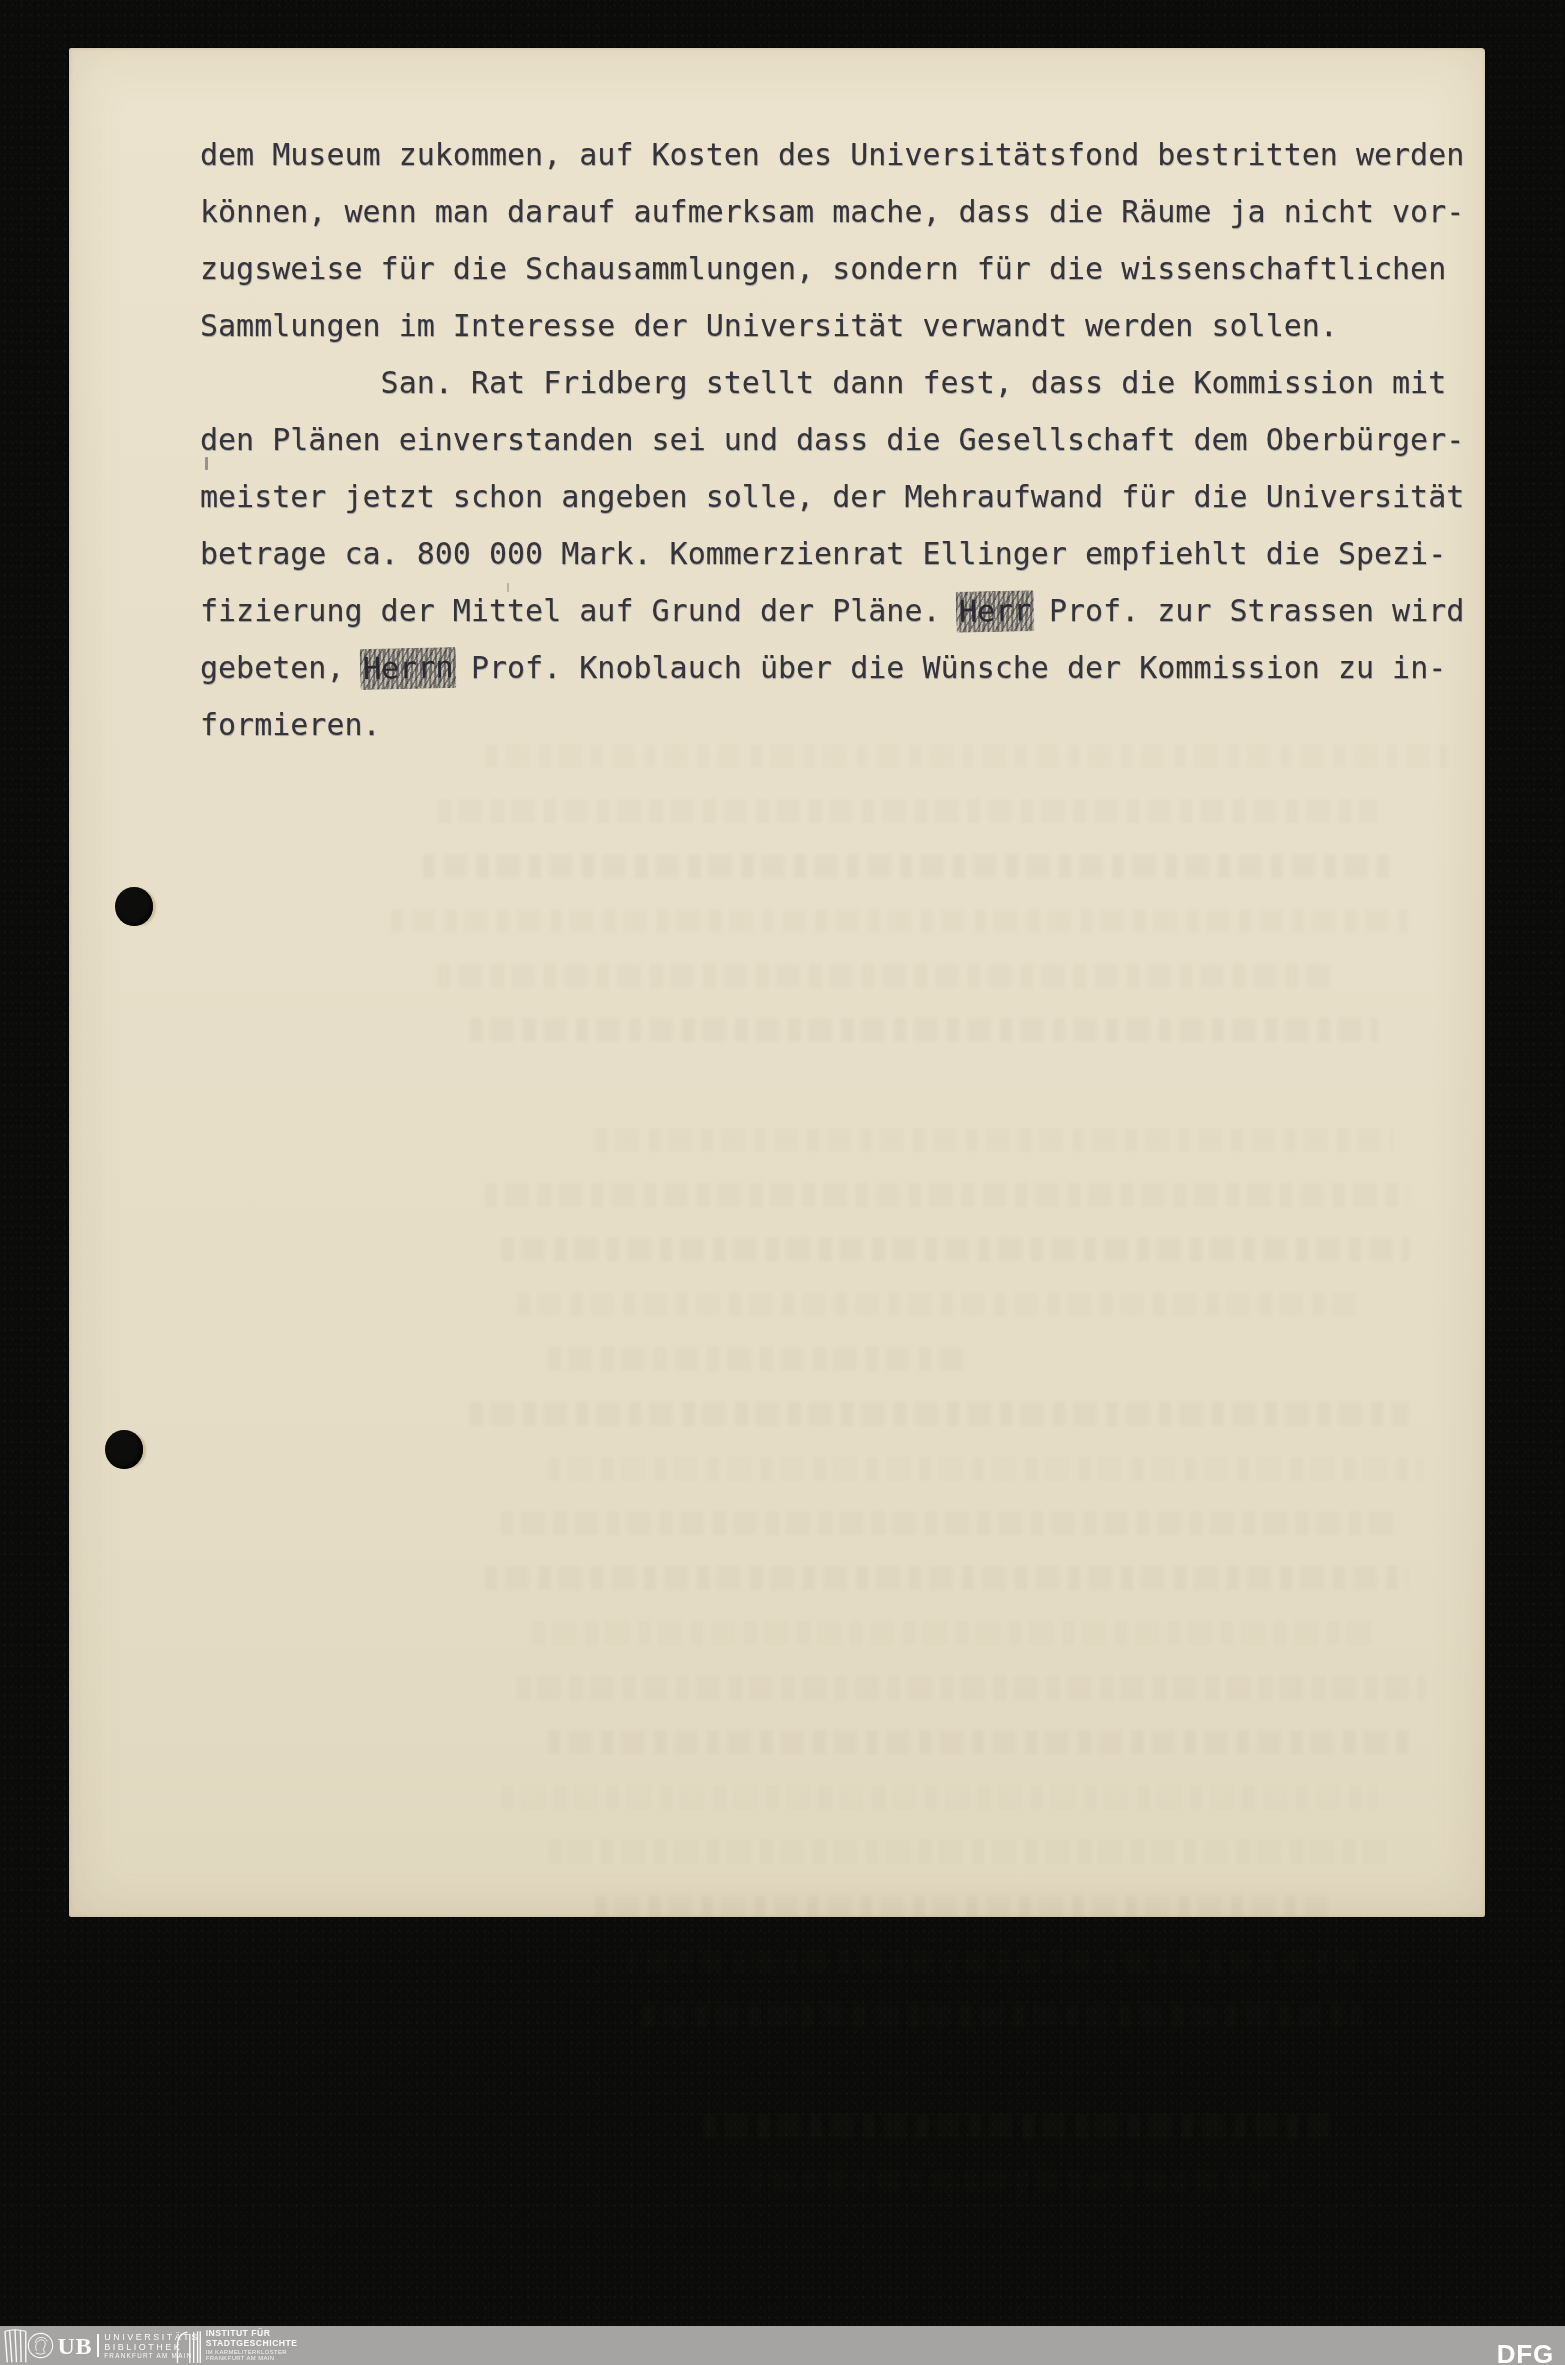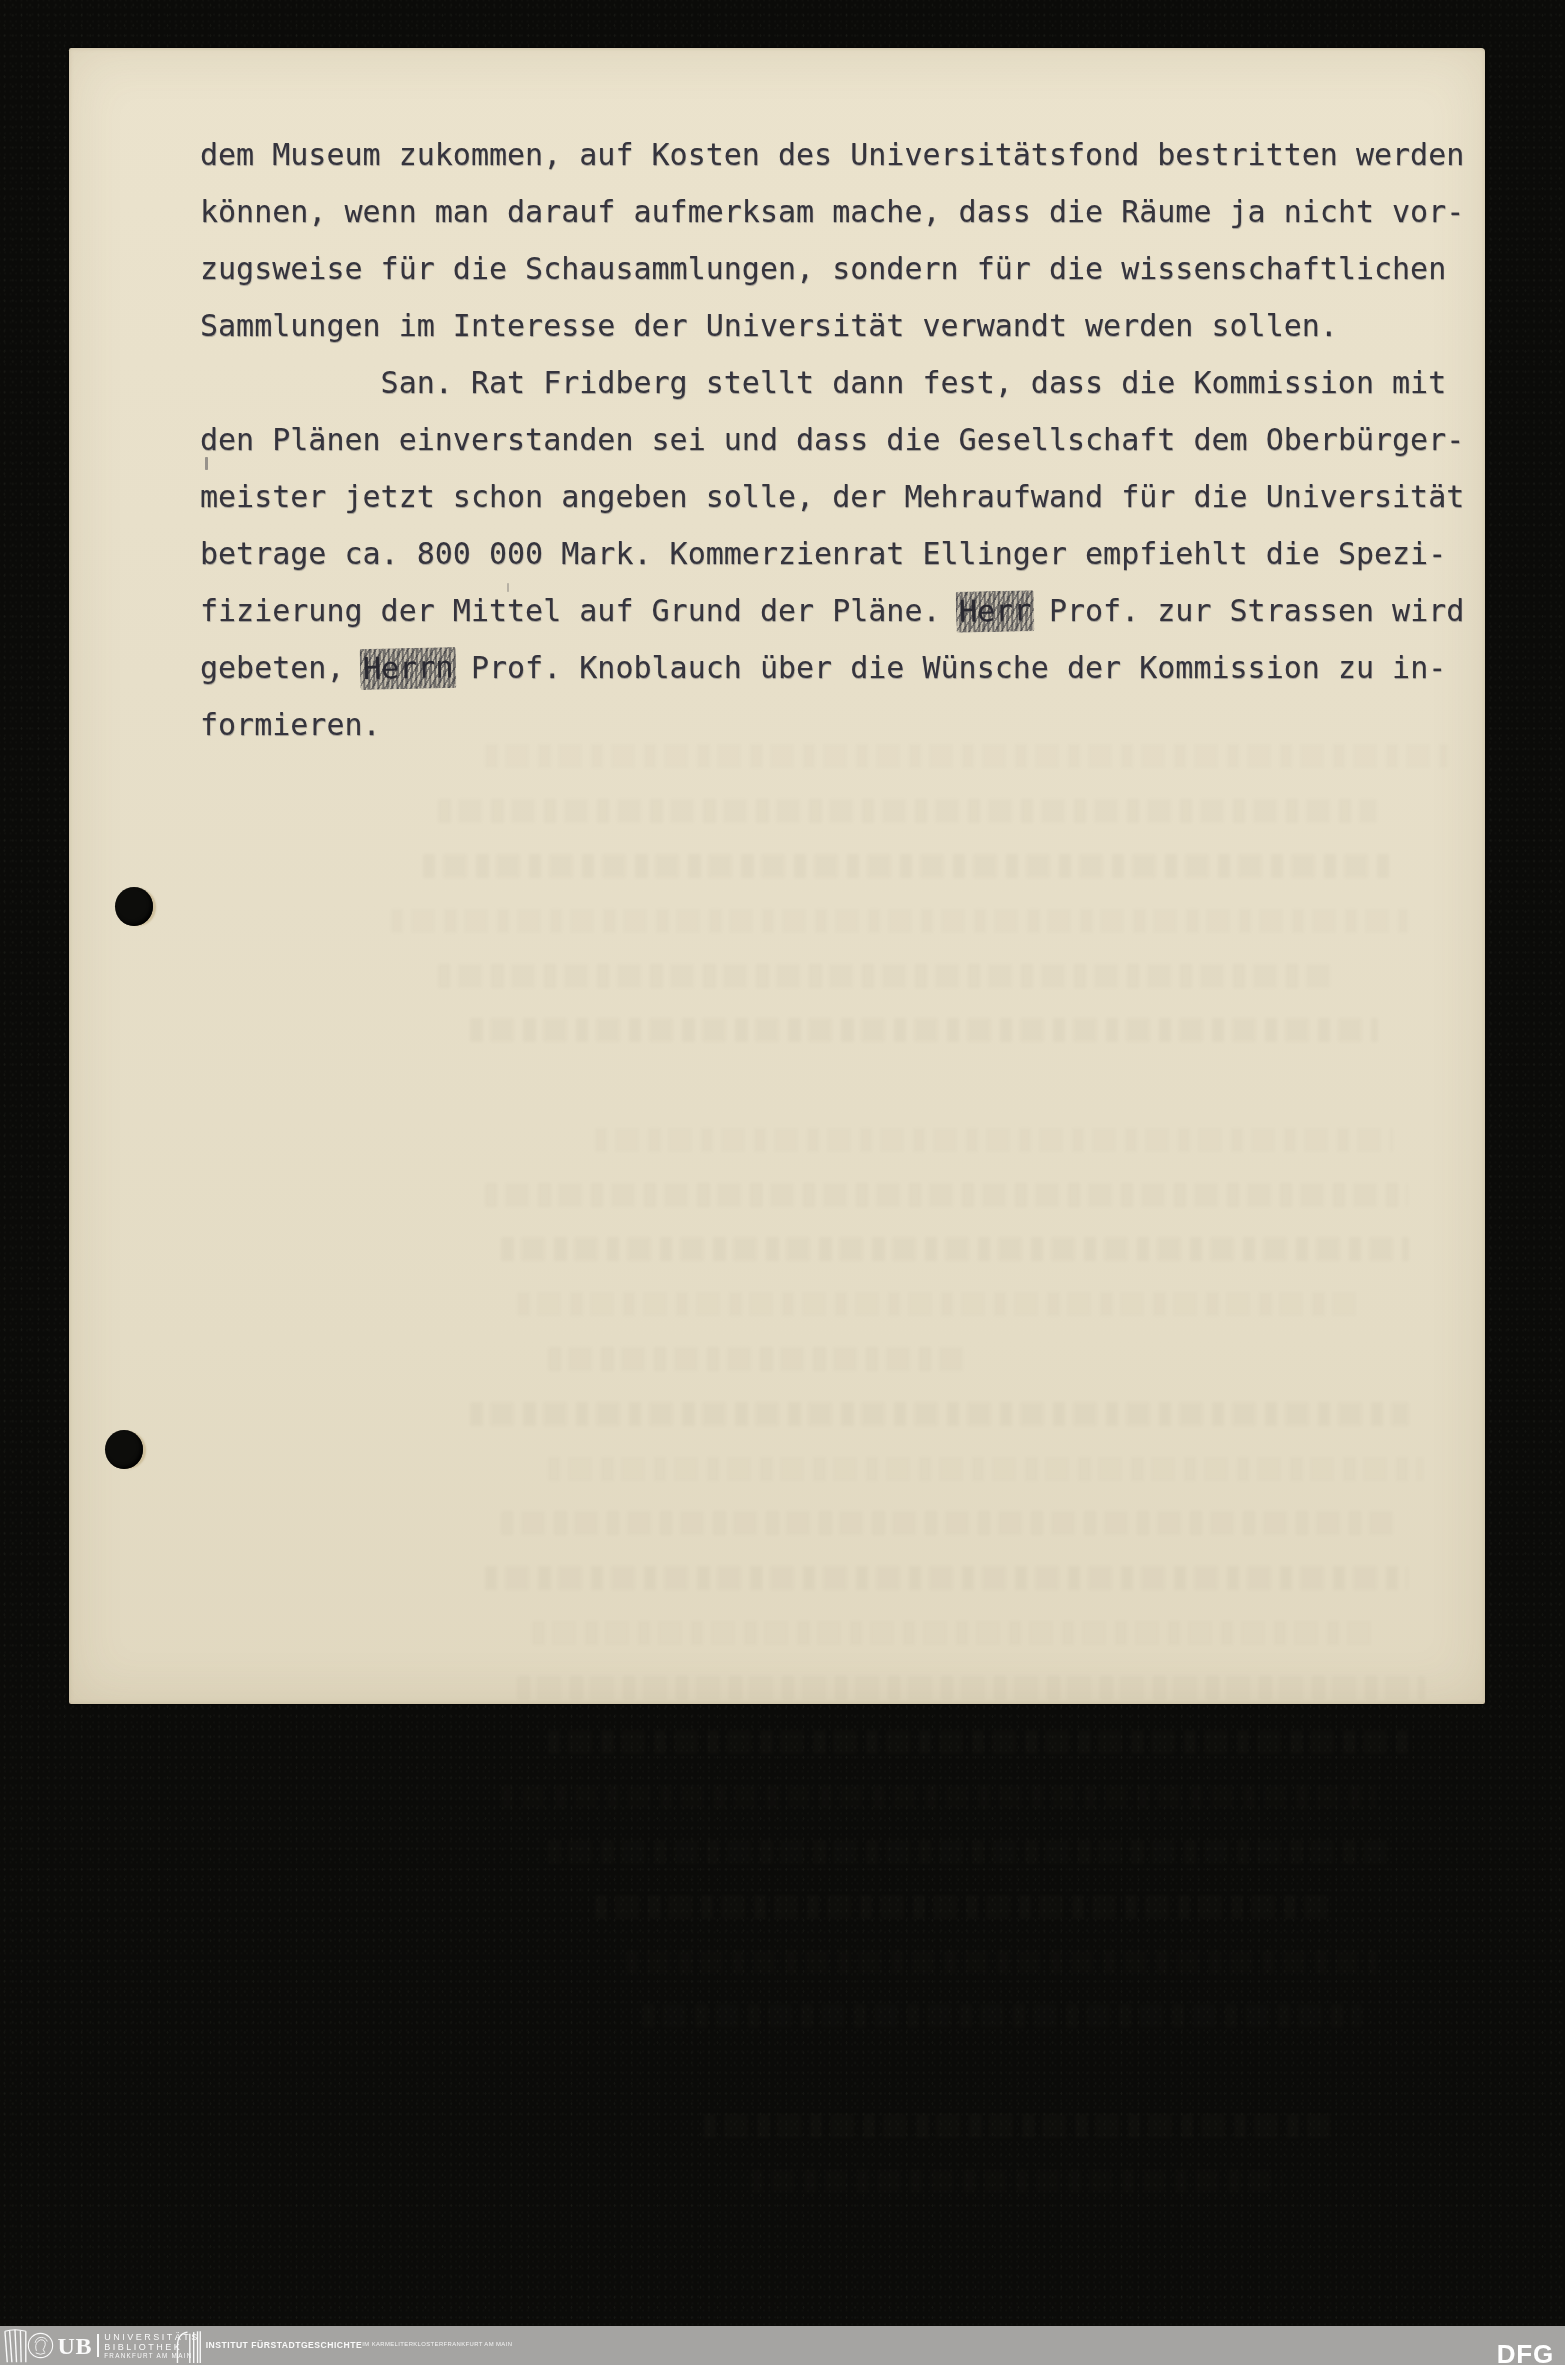--- a/index.html
+++ b/index.html
@@ -3,21 +3,21 @@
 <meta charset="utf-8">
 <style>
   html,body{margin:0;padding:0;background:#000;}
   .stage{position:relative;width:1565px;height:2366px;background:#0b0b09;overflow:hidden;font-family:"Liberation Sans",sans-serif;}
   .stage::before{content:"";position:absolute;inset:0;
     background-image:radial-gradient(rgba(190,200,170,.055) 0.8px,transparent 1.1px),
                      radial-gradient(rgba(150,160,130,.04) 0.8px,transparent 1px);
     background-size:8.6px 10.2px,5.5px 7px;background-position:0 0,2.3px 3.9px;pointer-events:none;}
 
   
-  .paper{position:absolute;left:69px;top:48px;width:1416px;height:1656px;
+  .paper{position:absolute;left:69px;top:48px;width:1416px;height:1869px;
     background:linear-gradient(180deg,#ebe3cd 0%,#e7dfc9 38%,#e4dcc5 78%,#e1d8c0 100%);
     border-radius:2.3px 3.9px 2.3px 2.3px;
     box-shadow:inset 0 0 55px rgba(120,100,60,.14), inset 0 0 4.7px rgba(150,130,90,.25), 0 0 2.3px rgba(0,0,0,.9);}
 
   .typed{position:absolute;left:131px;top:78px;font-family:"DejaVu Sans Mono",monospace;
     font-size:30px;line-height:57px;color:#35343d;white-space:pre;
     text-shadow:0.4px 0.5px 0.7px rgba(53,52,61,.38);}
   .tline{height:57px;}
   .tline.indent{padding-left:10ch;}
   .struck{position:relative;display:inline-block;color:#2b2a32;transform:rotate(-1.2deg);}
@@ -37,21 +37,21 @@
   
   .footer{position:absolute;left:0;top:2326px;width:1565px;height:39px;background:#a5a4a2;color:#fafafa;}
   .ub-group{position:absolute;left:3.9px;top:0;height:39px;display:flex;align-items:center;}
   .logo-svg{display:block;}
   .ub-abbr{font-family:"Liberation Serif",serif;font-weight:bold;font-size:24px;line-height:1;margin:0 3.1px 0 3.1px;letter-spacing:0.8px;}
   .ub-divider{width:1.6px;height:23.5px;background:#fafafa;margin:0 5.5px 0 1.6px;}
   .ub-text{display:flex;flex-direction:column;justify-content:center;line-height:1.12;}
   .ub-text .big{font-size:9px;letter-spacing:2.5px;font-weight:normal;}
   .ub-text .small{font-size:6.3px;letter-spacing:1.3px;}
   .ifs-group{position:absolute;left:174px;top:0;height:39px;display:flex;align-items:center;}
-  .ifs-text{display:flex;justify-content:center;line-height:1.12;margin-left:4.7px;}
+  .ifs-text{display:flex;flex-direction:column;justify-content:center;line-height:1.12;margin-left:4.7px;}
   .ifs-text .big{font-size:8.6px;font-weight:bold;letter-spacing:0.5px;}
   .ifs-text .small{font-size:5.9px;letter-spacing:0.4px;opacity:.92;}
   .attribution{position:absolute;left:368px;top:0;height:39px;display:flex;align-items:center;
     font-size:18px;color:#f6f6f6;letter-spacing:0.2px;}
   .dfg{position:absolute;right:11px;top:0;height:57px;display:flex;align-items:center;
     font-size:26px;font-weight:bold;letter-spacing:0.8px;color:#fff;}
 </style>
 </head>
 <body>
 

